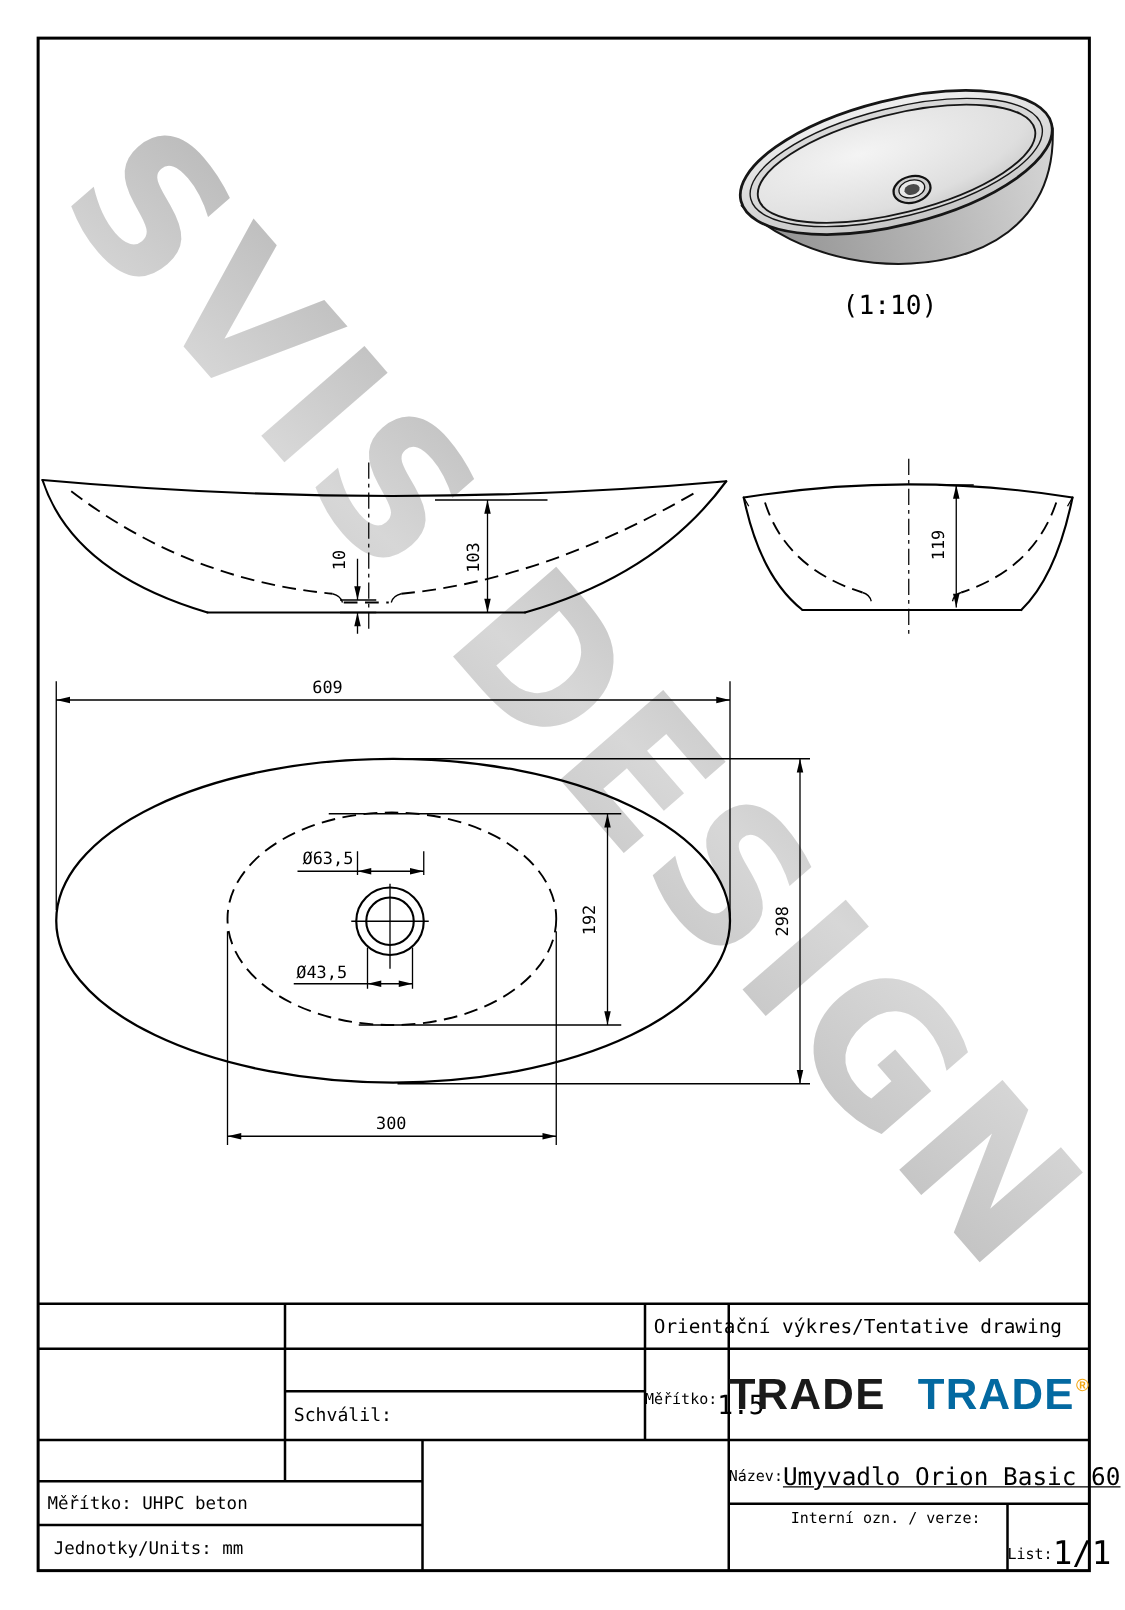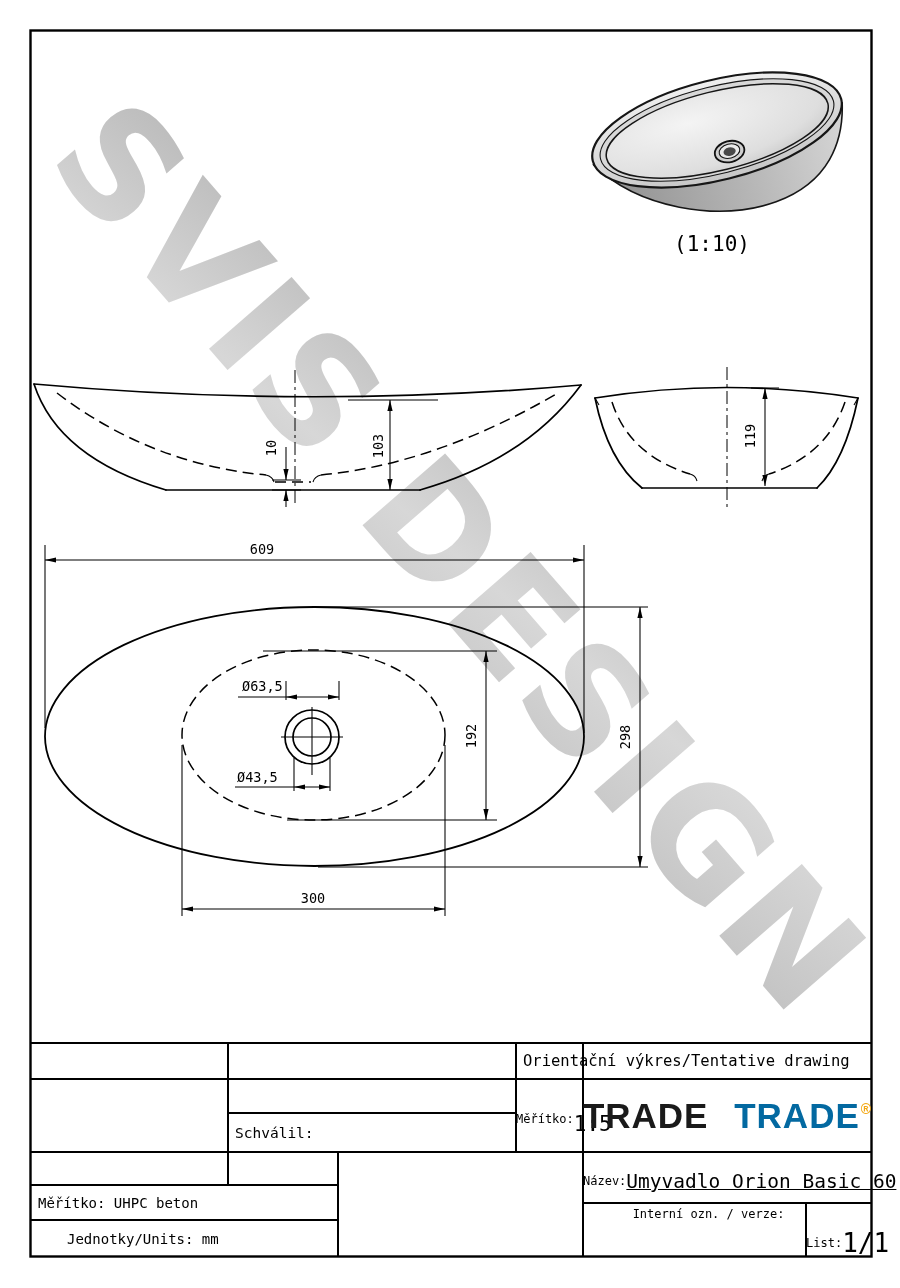--- a/index.html
+++ b/index.html
@@ -196,15 +196,15 @@
   <span class="lbl-s">Interní ozn. / verze:</span>
 </div>
 
 <div class="cell col" style="left:806px;top:1203px;width:72px;height:54px;padding-top:13px;">
   <span class="lbl-s">List:</span>
   <span class="sheet-val">1/1</span>
 </div>
 
 <div class="cell txt-m" style="left:30px;top:1185px;width:308px;height:35px;padding-left:8px;">Měřítko: UHPC beton</div>
 
-<div class="cell txt-m" style="left:30px;top:1220px;width:308px;height:37px;padding-left:13px;margin-left:24px;">Jednotky/Units: mm</div>
+<div class="cell txt-m" style="left:30px;top:1220px;width:308px;height:37px;padding-left:13px;">Jednotky/Units: mm</div>
 
 </div>
 
 </body></html>

